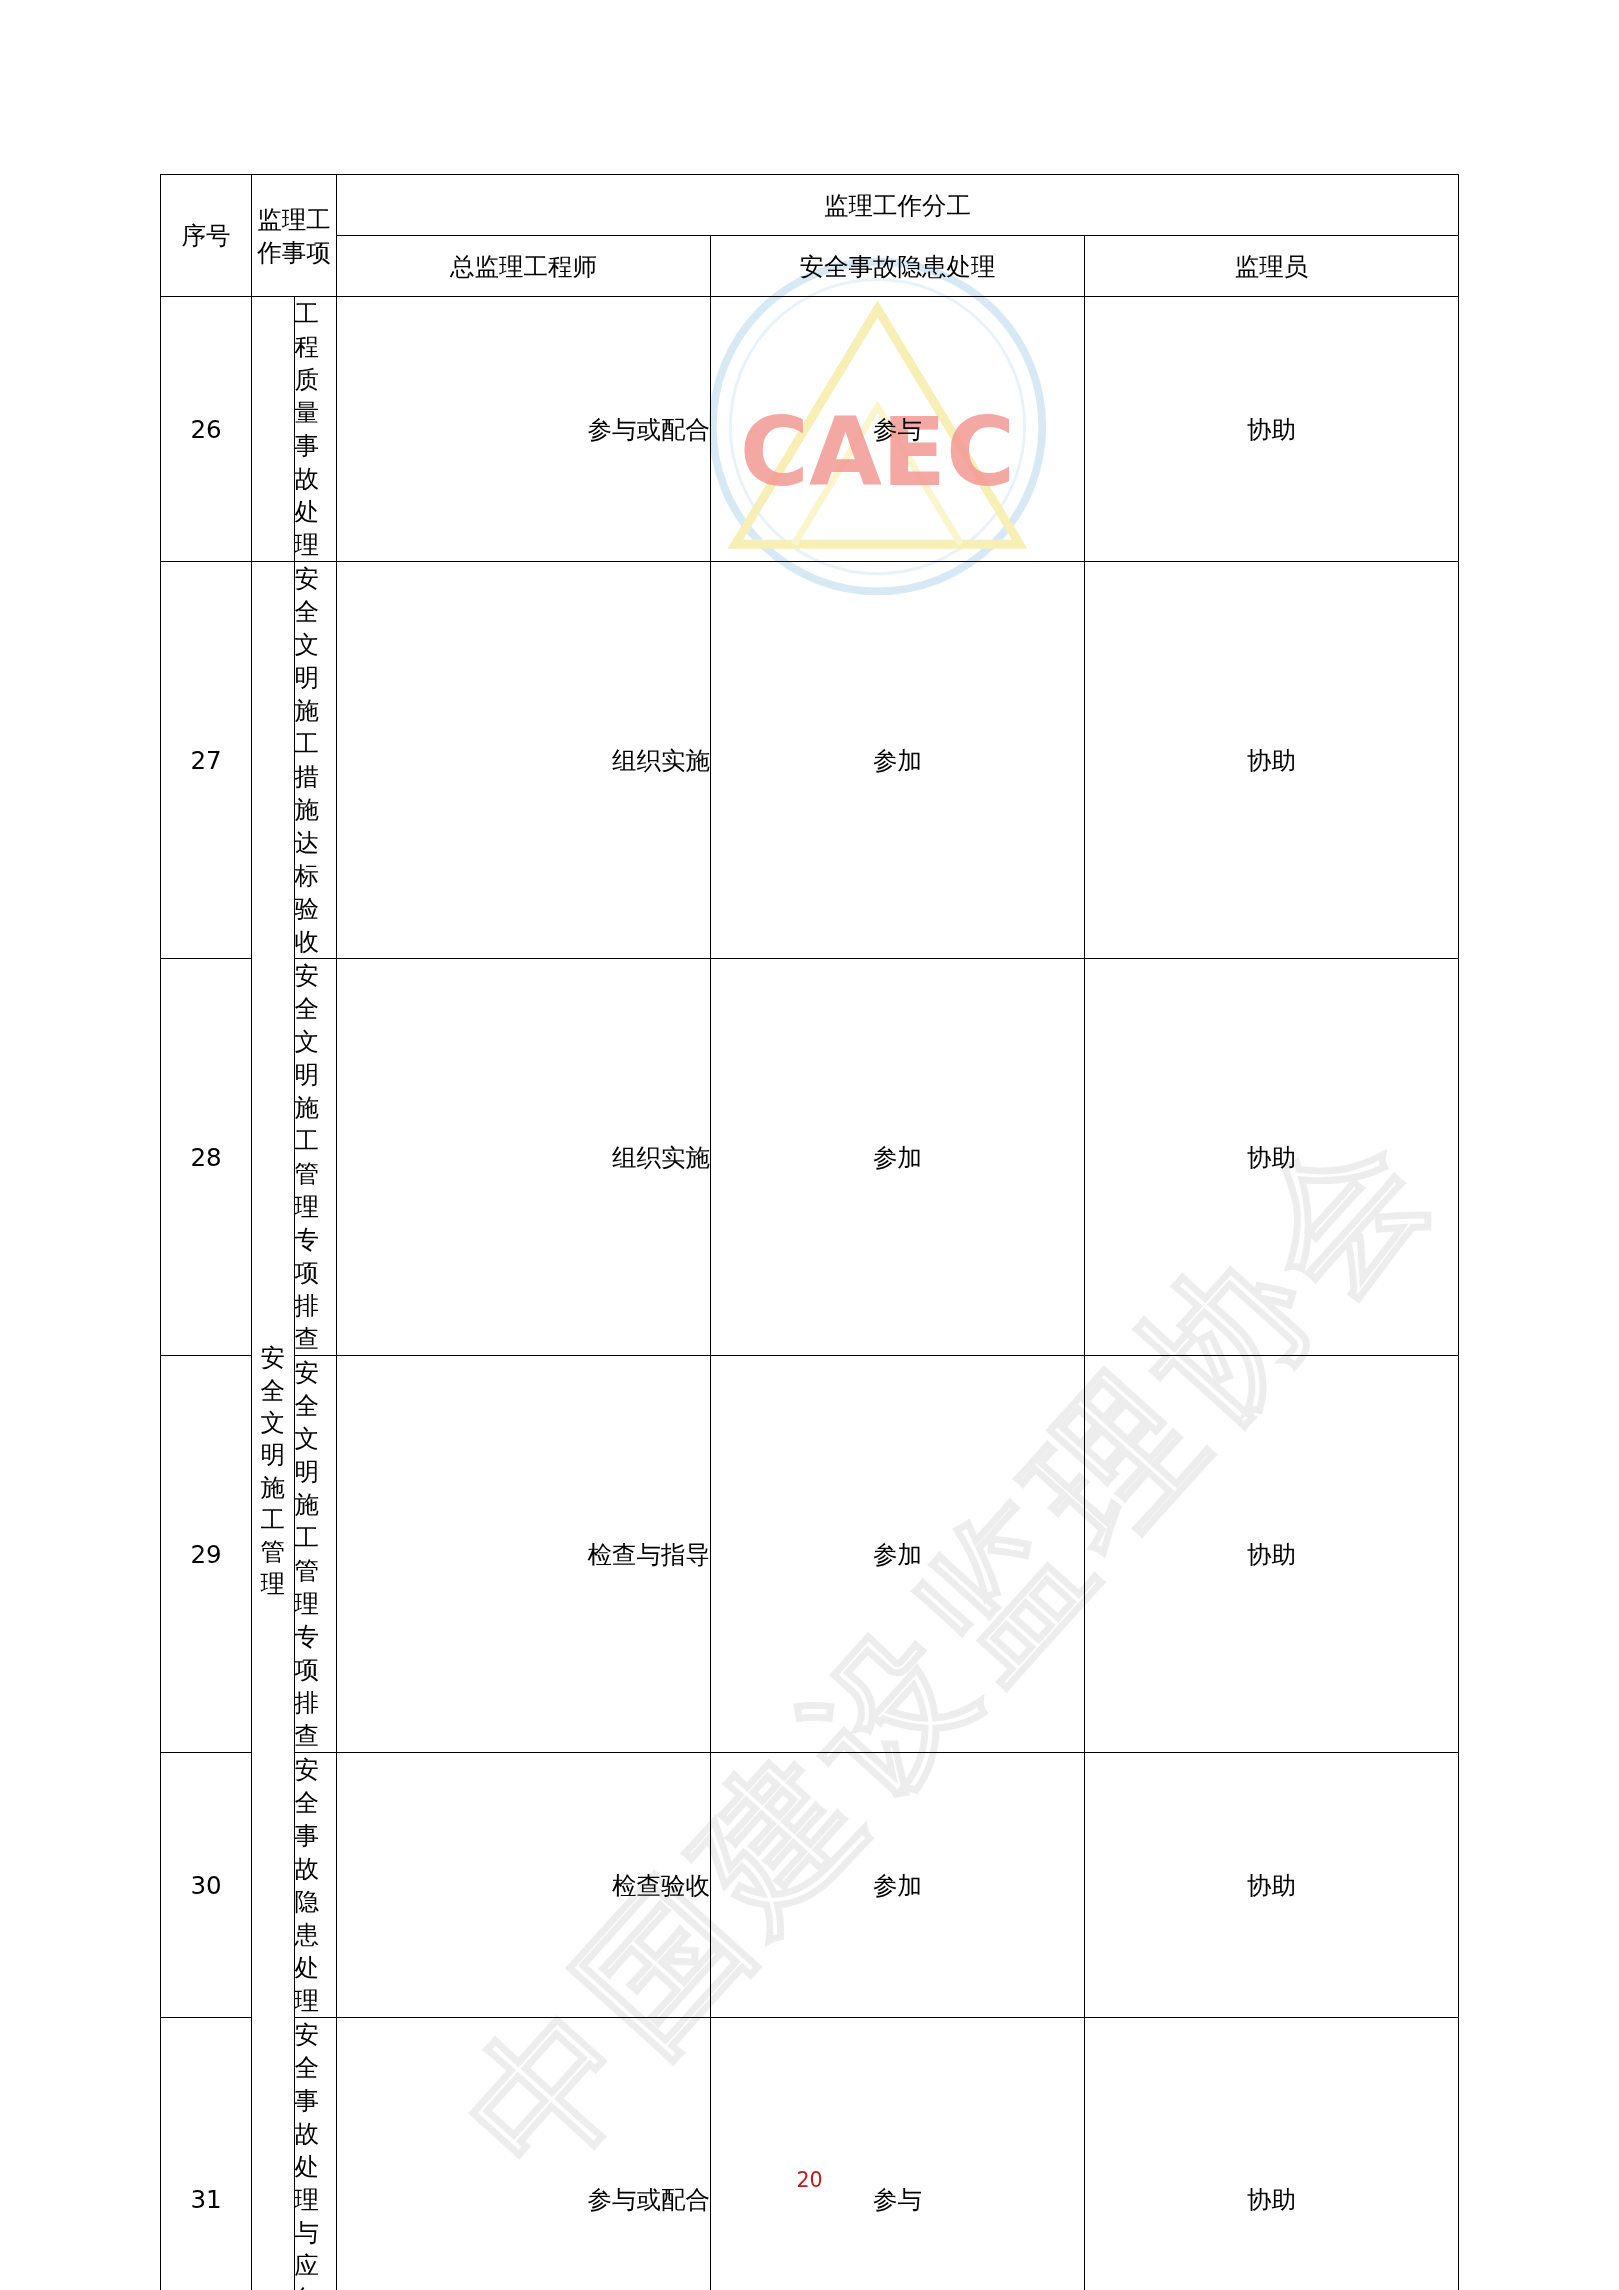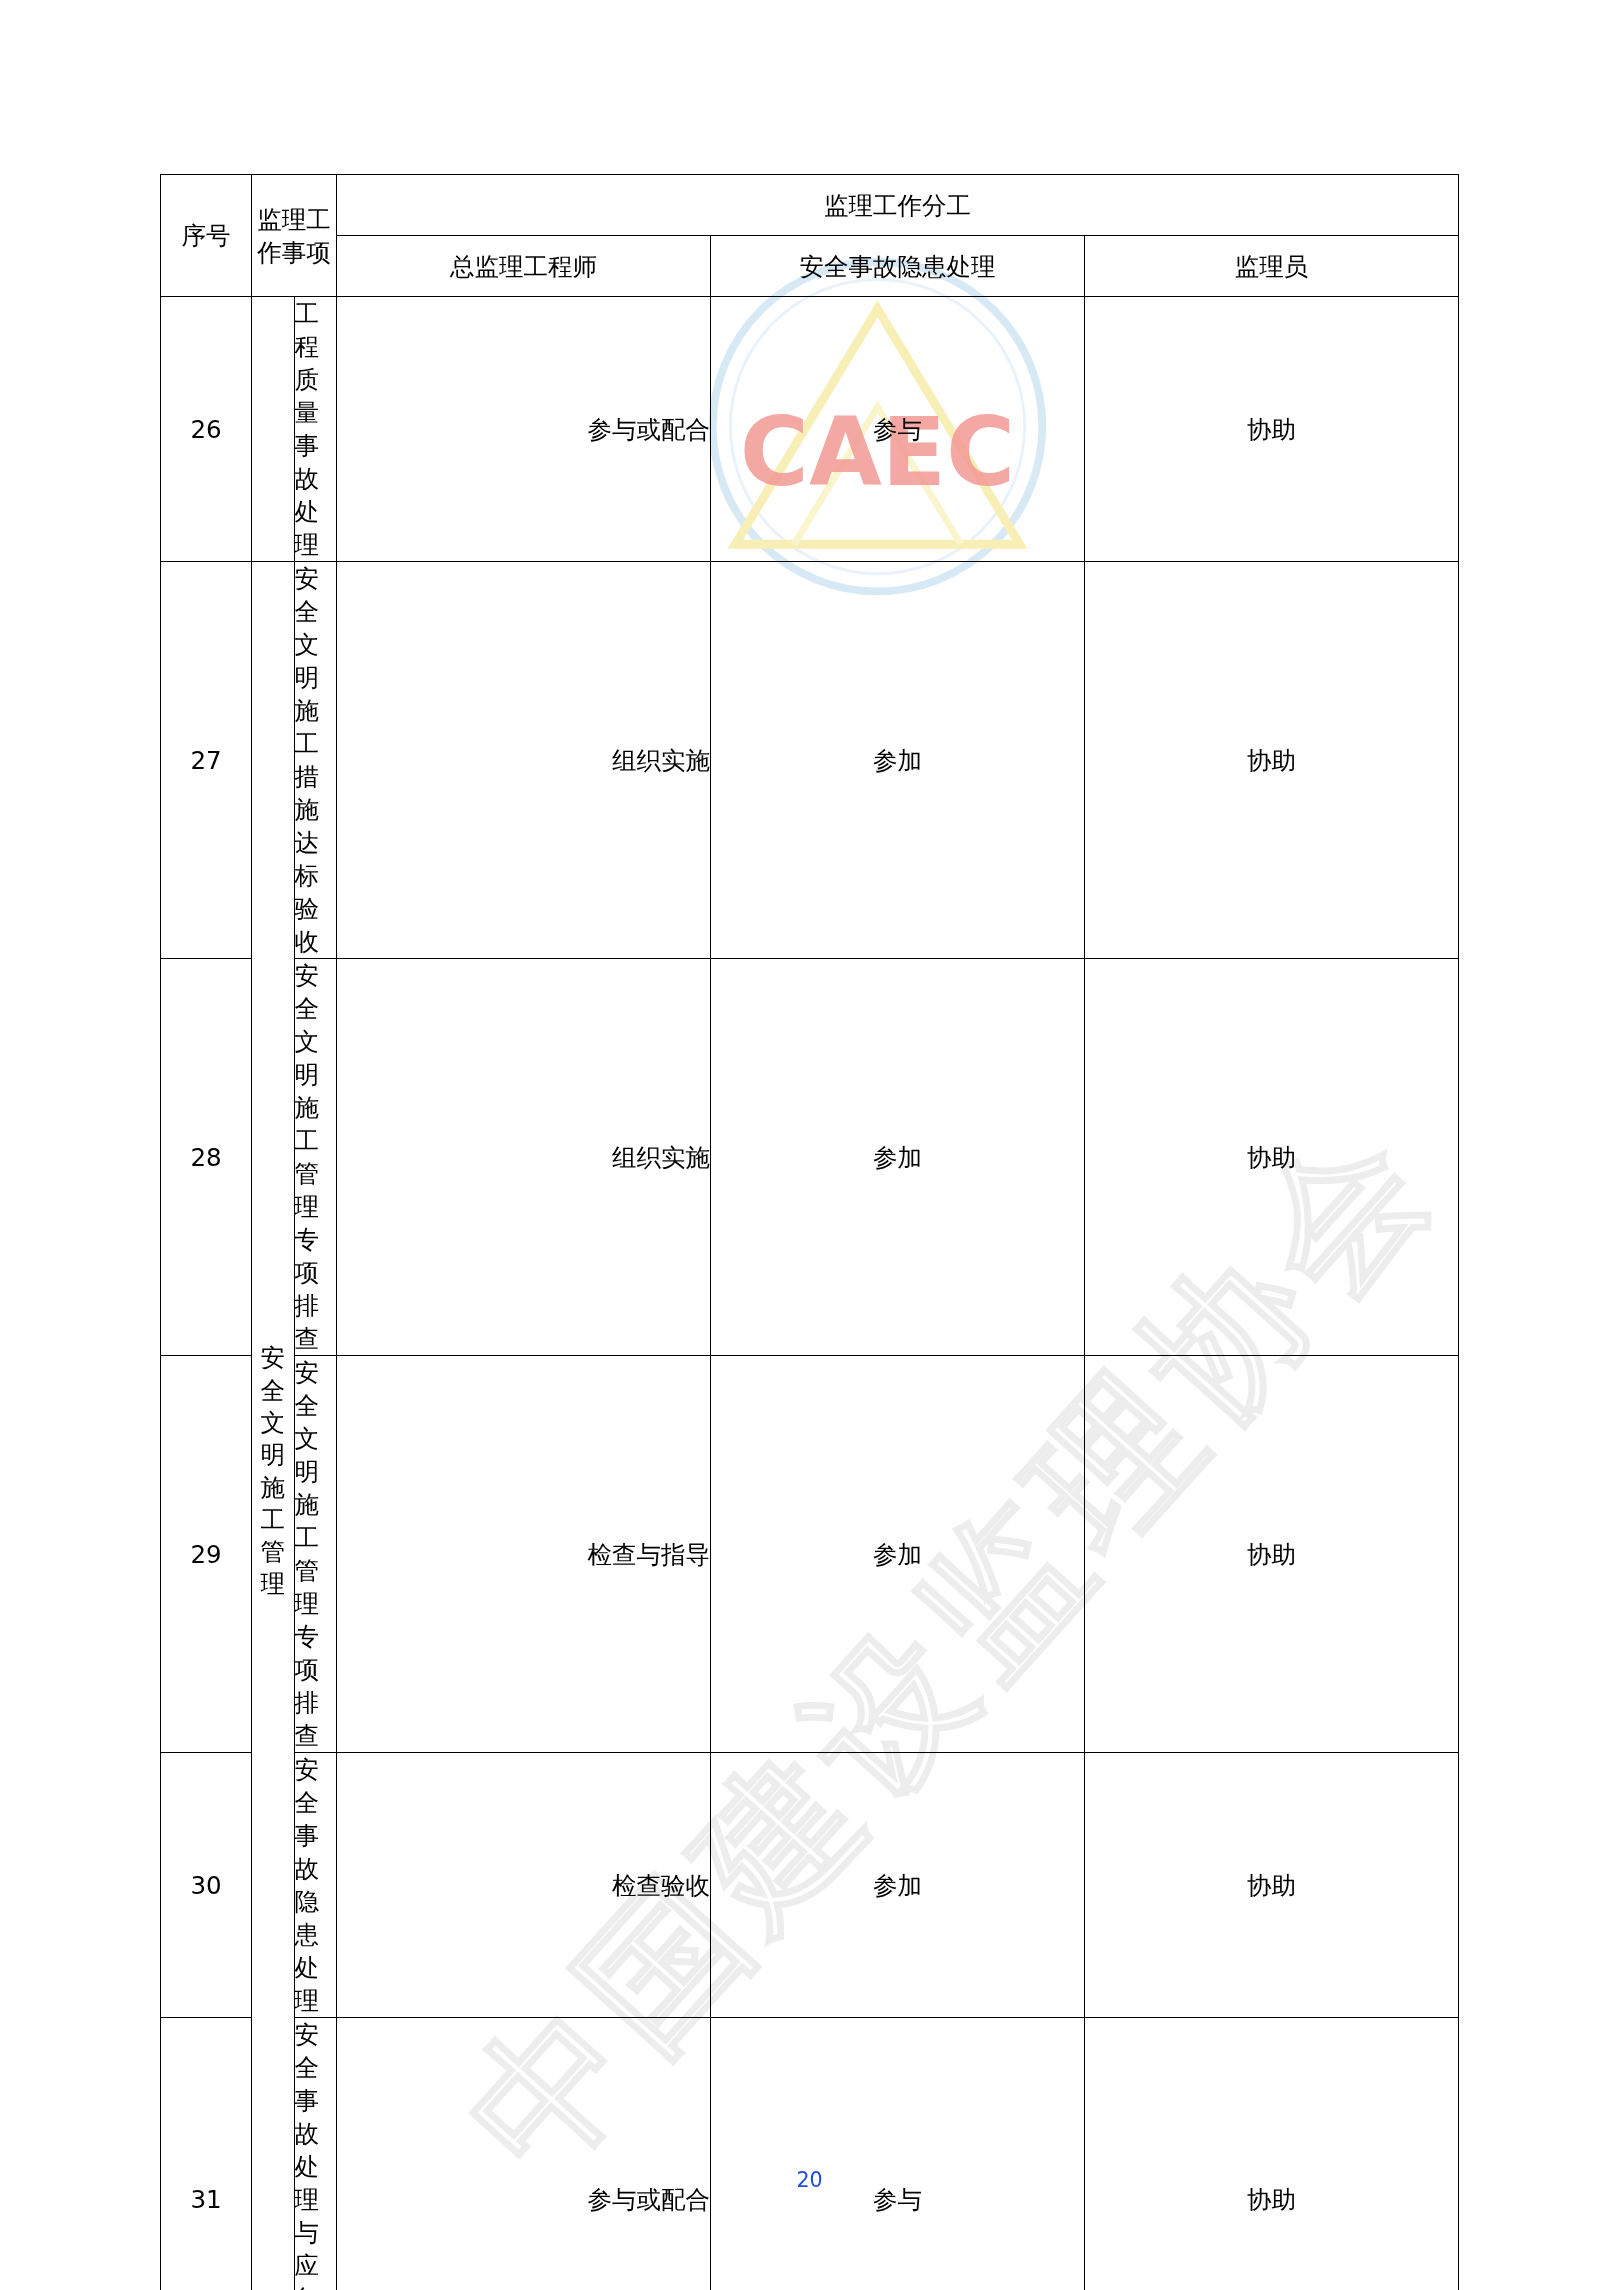--- a/index.html
+++ b/index.html
@@ -102,21 +102,21 @@
   }
   .vcat span { display: block; }
 
   .pagenum {
     position: absolute;
     left: 0;
     top: 2168px;
     width: 100%;
     text-align: center;
     font-size: 20.6px;
-    color: #1d4ed8;
+    color: #b91c1c;
     font-family: "DejaVu Sans", sans-serif;
   }
 </style>
 </head>
 <body>
 
 <div class="page">
 
   <div class="wm-cae">
     <svg viewBox="0 0 470 420" width="461" height="412" aria-hidden="true">

